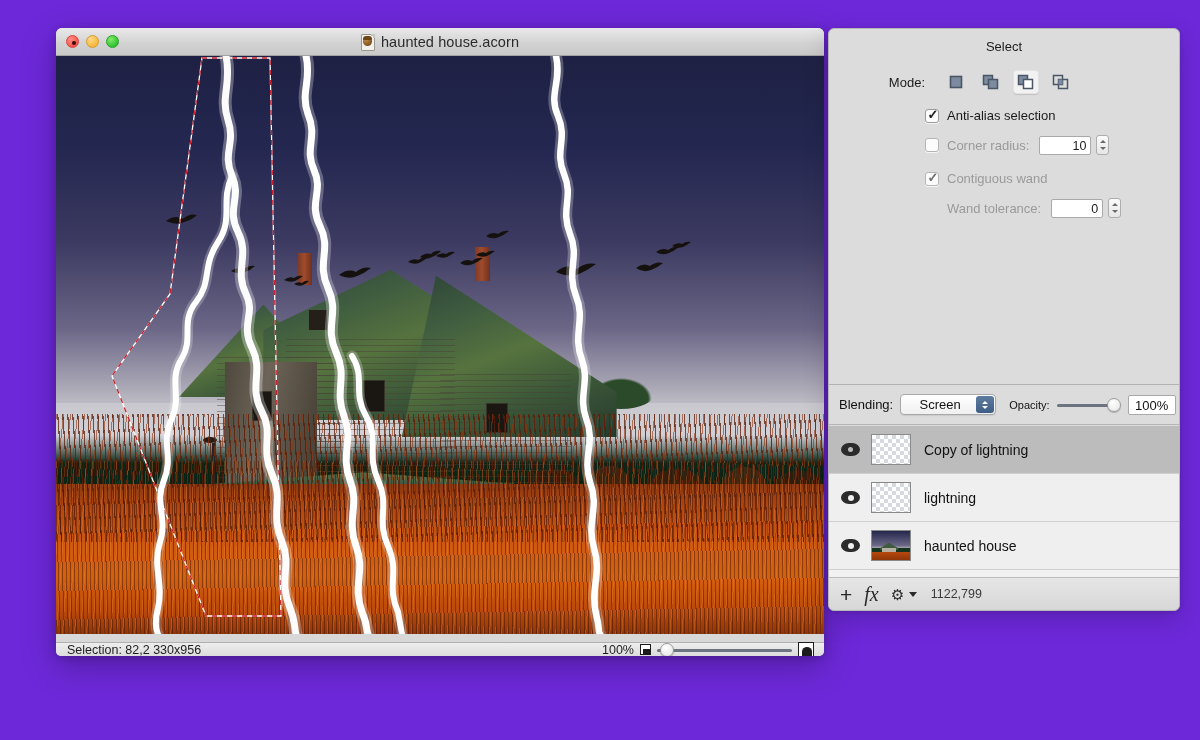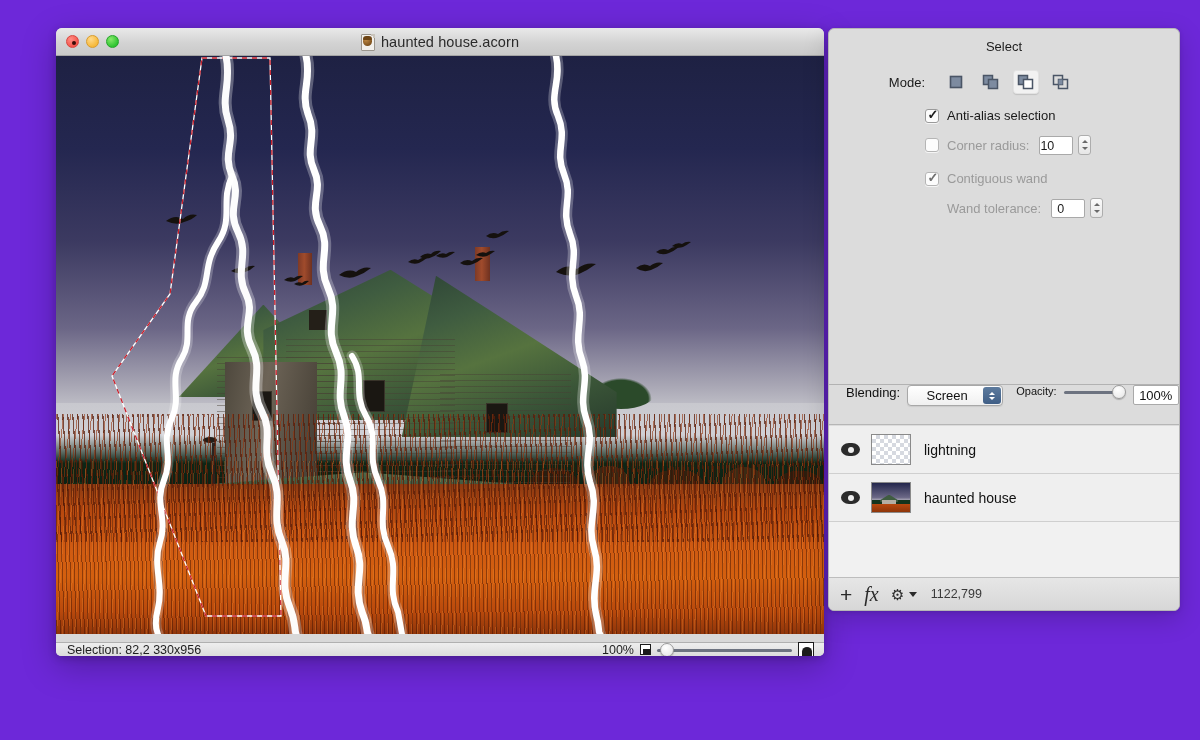--- a/index.html
+++ b/index.html
@@ -142,41 +142,41 @@
   .mode-btn { width:26px; height:24px; border-radius:4px; display:flex; align-items:center; justify-content:center; }
   .mode-btn.sel { background:#f2f2f2; box-shadow: inset 0 0 0 1px rgba(0,0,0,0.06), 0 1px 1px rgba(0,0,0,0.12); }
 
   .chk { width:14px; height:14px; border-radius:3px; background:#fcfcfc;
     border:1px solid #9a9a9a; position:relative; display:inline-block; box-shadow:0 1px 0 rgba(255,255,255,0.7); }
   .chk.on::after { content:"✓"; position:absolute; left:1.5px; top:-2.5px; font-size:13px; color:#1c1c1c; font-weight:bold; }
   .chk.dim { border-color:#b5b5b5; }
   .chk.dim.on::after { color:#6f6f6f; }
 
   .disabled { color:#9a9a9a; }
-  .numfield { width:34px; height:19px; background:#fff; border:1px solid #a9a9a9; border-radius:2px;
-    font-size:12.5px; text-align:right; padding-right:20px; line-height:18px; color:#1a1a1a; }
+  .numfield { width:52px; height:19px; background:#fff; border:1px solid #a9a9a9; border-radius:2px;
+    font-size:12.5px; text-align:right; padding-right:4px; line-height:18px; color:#1a1a1a; }
   .stepper { width:13px; height:20px; margin-left:5px; position:relative;
     background: linear-gradient(to bottom,#fbfbfb,#e6e6e6); border:1px solid #adadad; border-radius:3px; }
   .stepper .up, .stepper .dn { position:absolute; left:3px; width:0; height:0;
     border-left:3px solid transparent; border-right:3px solid transparent; }
   .stepper .up { top:4px; border-bottom:3.5px solid #6a6a6a; }
   .stepper .dn { bottom:4px; border-top:3.5px solid #6a6a6a; }
 
   #dims { margin-top:18px; font-size:13px; color:#111; }
   #dims .dr { display:flex; margin-bottom:5px; }
   #dims .lbl { width:62px; text-align:right; }
   #dims .val { width:58px; padding-left:9px; font-weight:normal; }
   #dims .xl { width:24px; text-align:right; }
   #dims .xv { padding-left:9px; }
 
   #divider { position:absolute; left:0; right:0; top:355px; height:1px; background:#b2b2b2; }
 
   #blend-row {
     position:absolute; left:0; right:0; top:356px; height:40px;
-    display:flex; align-items:flex-start; padding-left:17px; gap:7px;
+    display:flex; align-items:center; padding-left:10px; gap:7px;
     background:#dcdcdc; border-bottom:1px solid #b6b6b6;
   }
   #popup {
     position:relative; height:21px; min-width:96px; border-radius:4px;
     background: linear-gradient(to bottom,#ffffff,#f0f0f0);
     border:1px solid #a8a8a8; display:flex; align-items:center; justify-content:center;
     padding:0 26px 0 10px; font-size:13px; color:#111; box-shadow:0 1px 1px rgba(0,0,0,0.08);
   }
   #popup .arrows { position:absolute; right:1px; top:1px; width:18px; height:17px; border-radius:3px;
     background: linear-gradient(to bottom,#5d7b9e,#3f5e86); display:flex; flex-direction:column;
@@ -491,20 +491,28 @@
       <span style="font-size:11px;color:#111;margin-left:6px;">Opacity:</span>
       <div id="op-slider">
         <div id="op-track"></div>
         <div id="op-knob"></div>
       </div>
       <span id="op-field">100%</span>
     </div>
 
     <div id="layer-list">
 
+      <div class="layer selected">
+        <span class="eye">
+            <i class="out"></i>
+            <i class="in"></i>
+          </span>
+        <span class="thumb checker"></span>
+        <span class="layer-name">Copy of lightning</span>
+      </div>
 
       <div class="layer">
         <span class="eye">
             <i class="out"></i>
             <i class="in"></i>
           </span>
         <span class="thumb checker"></span>
         <span class="layer-name">lightning</span>
       </div>
 

